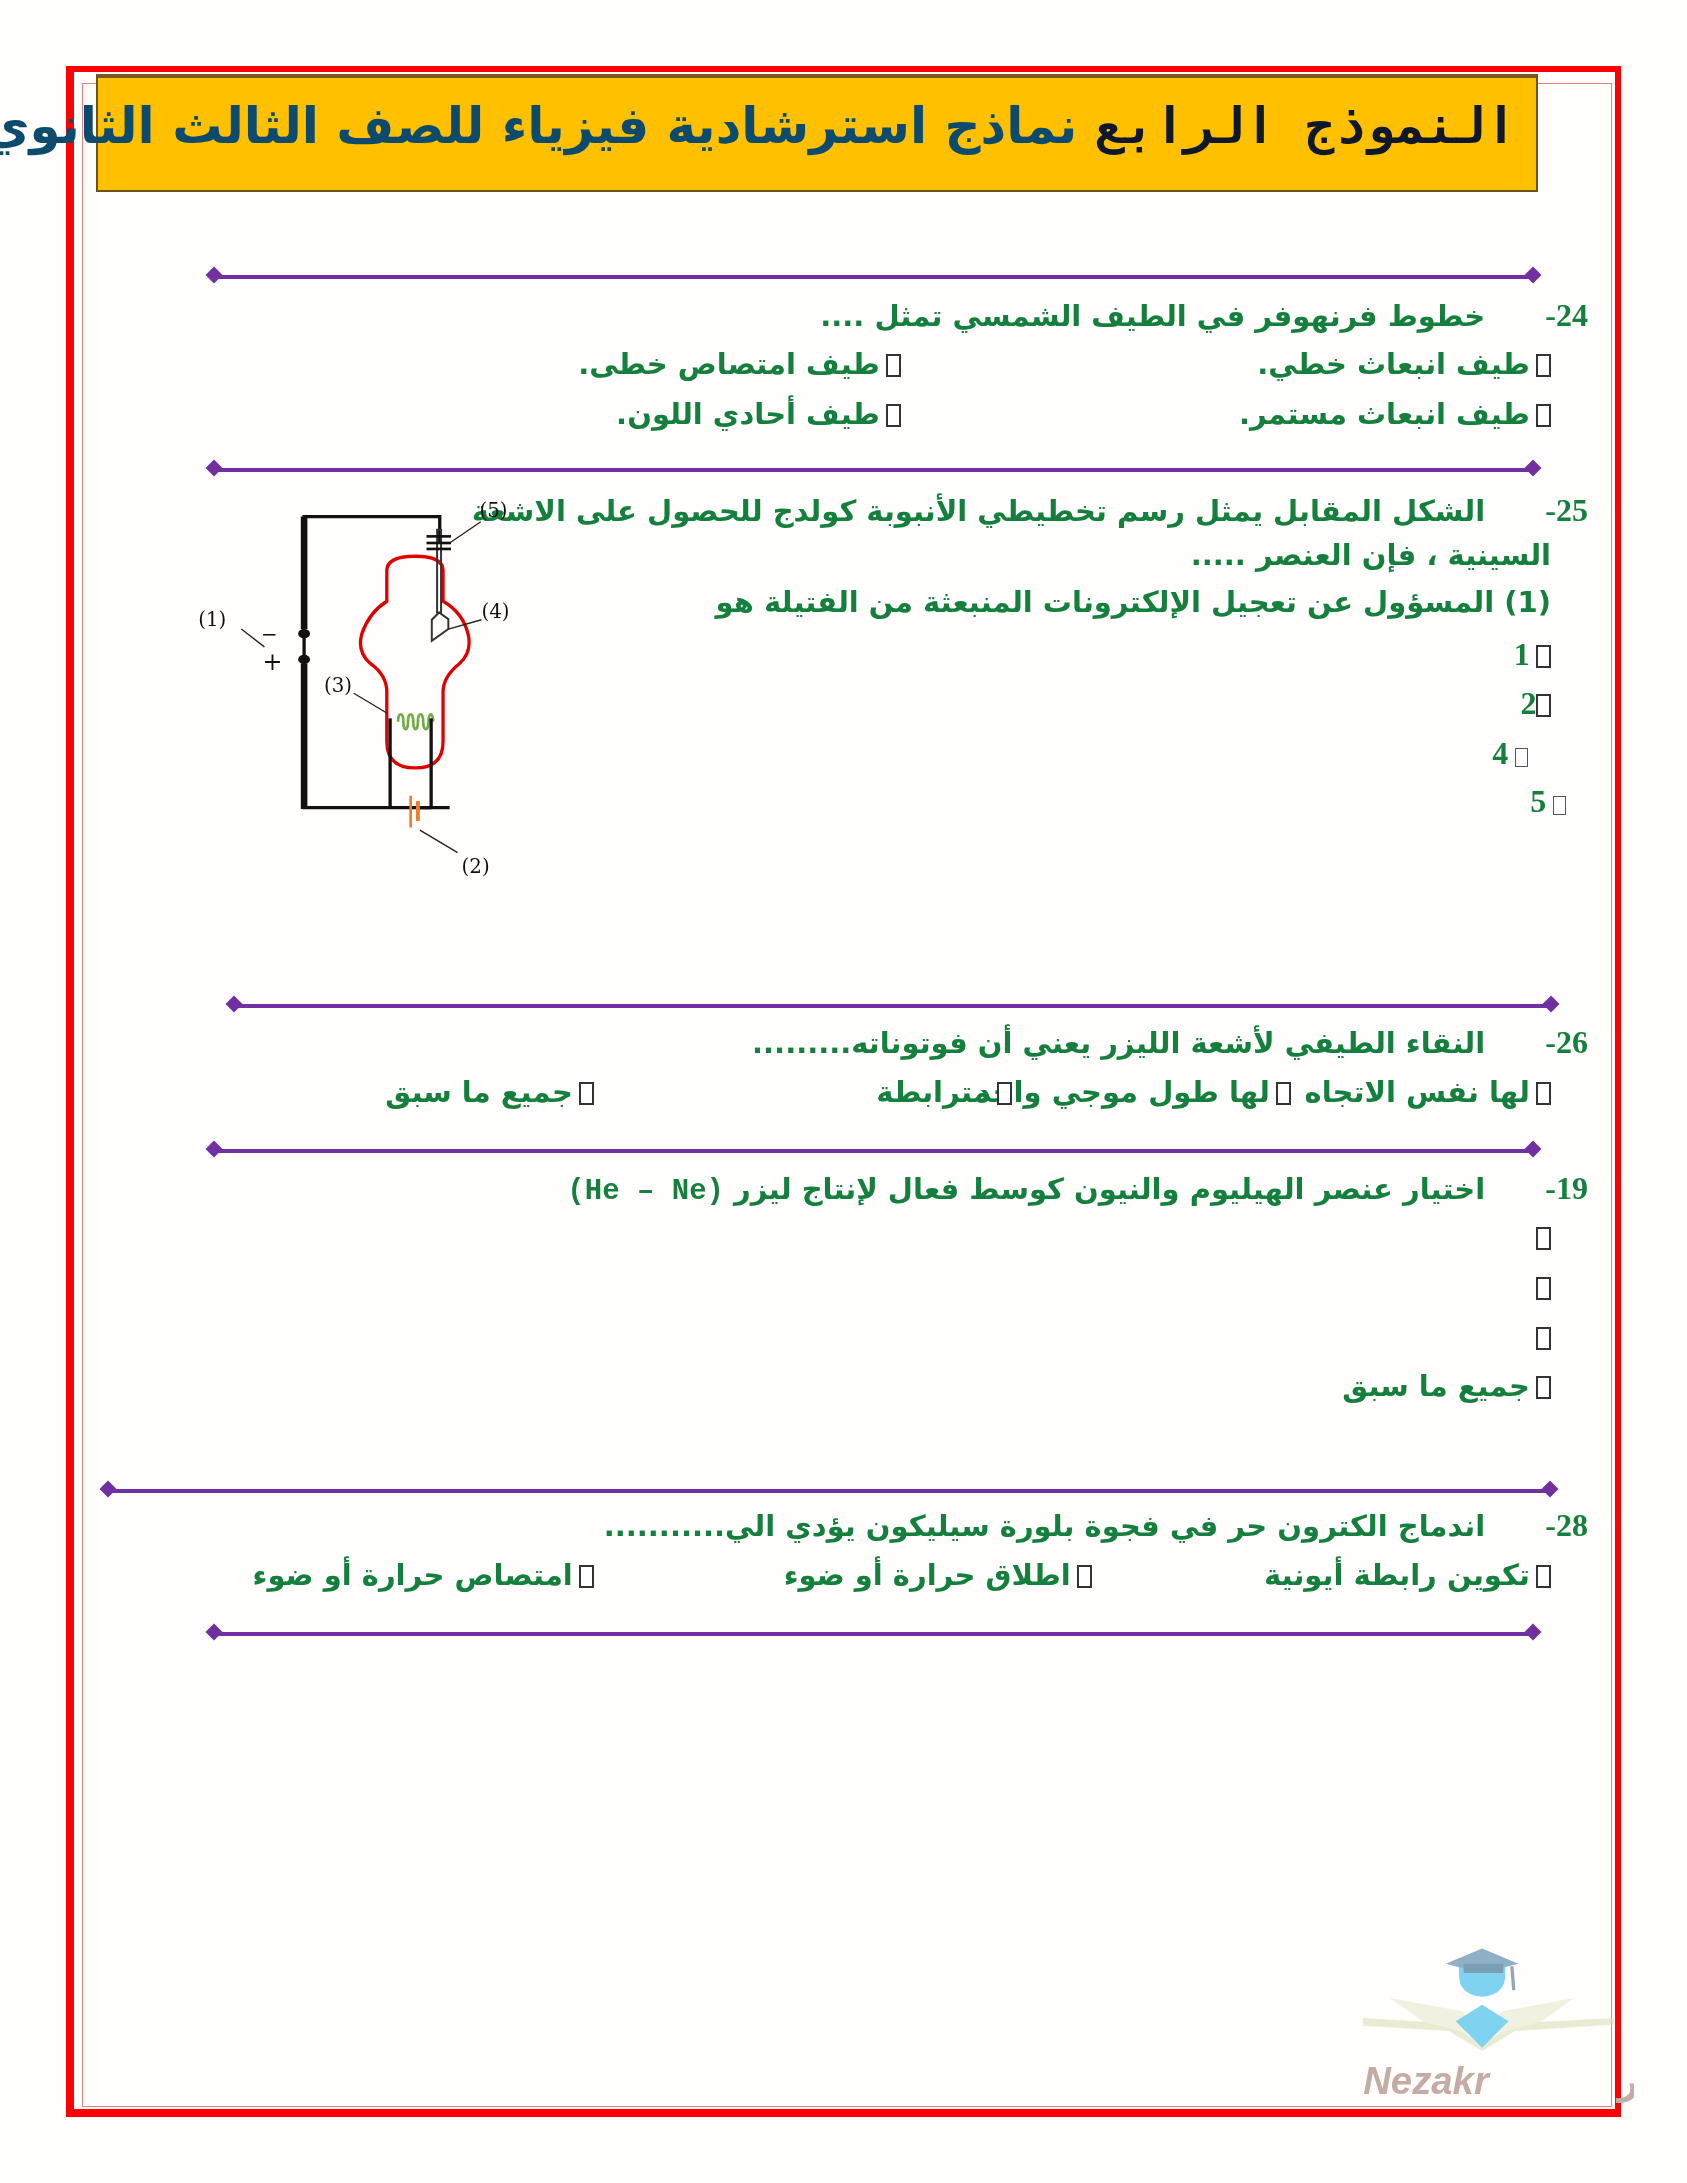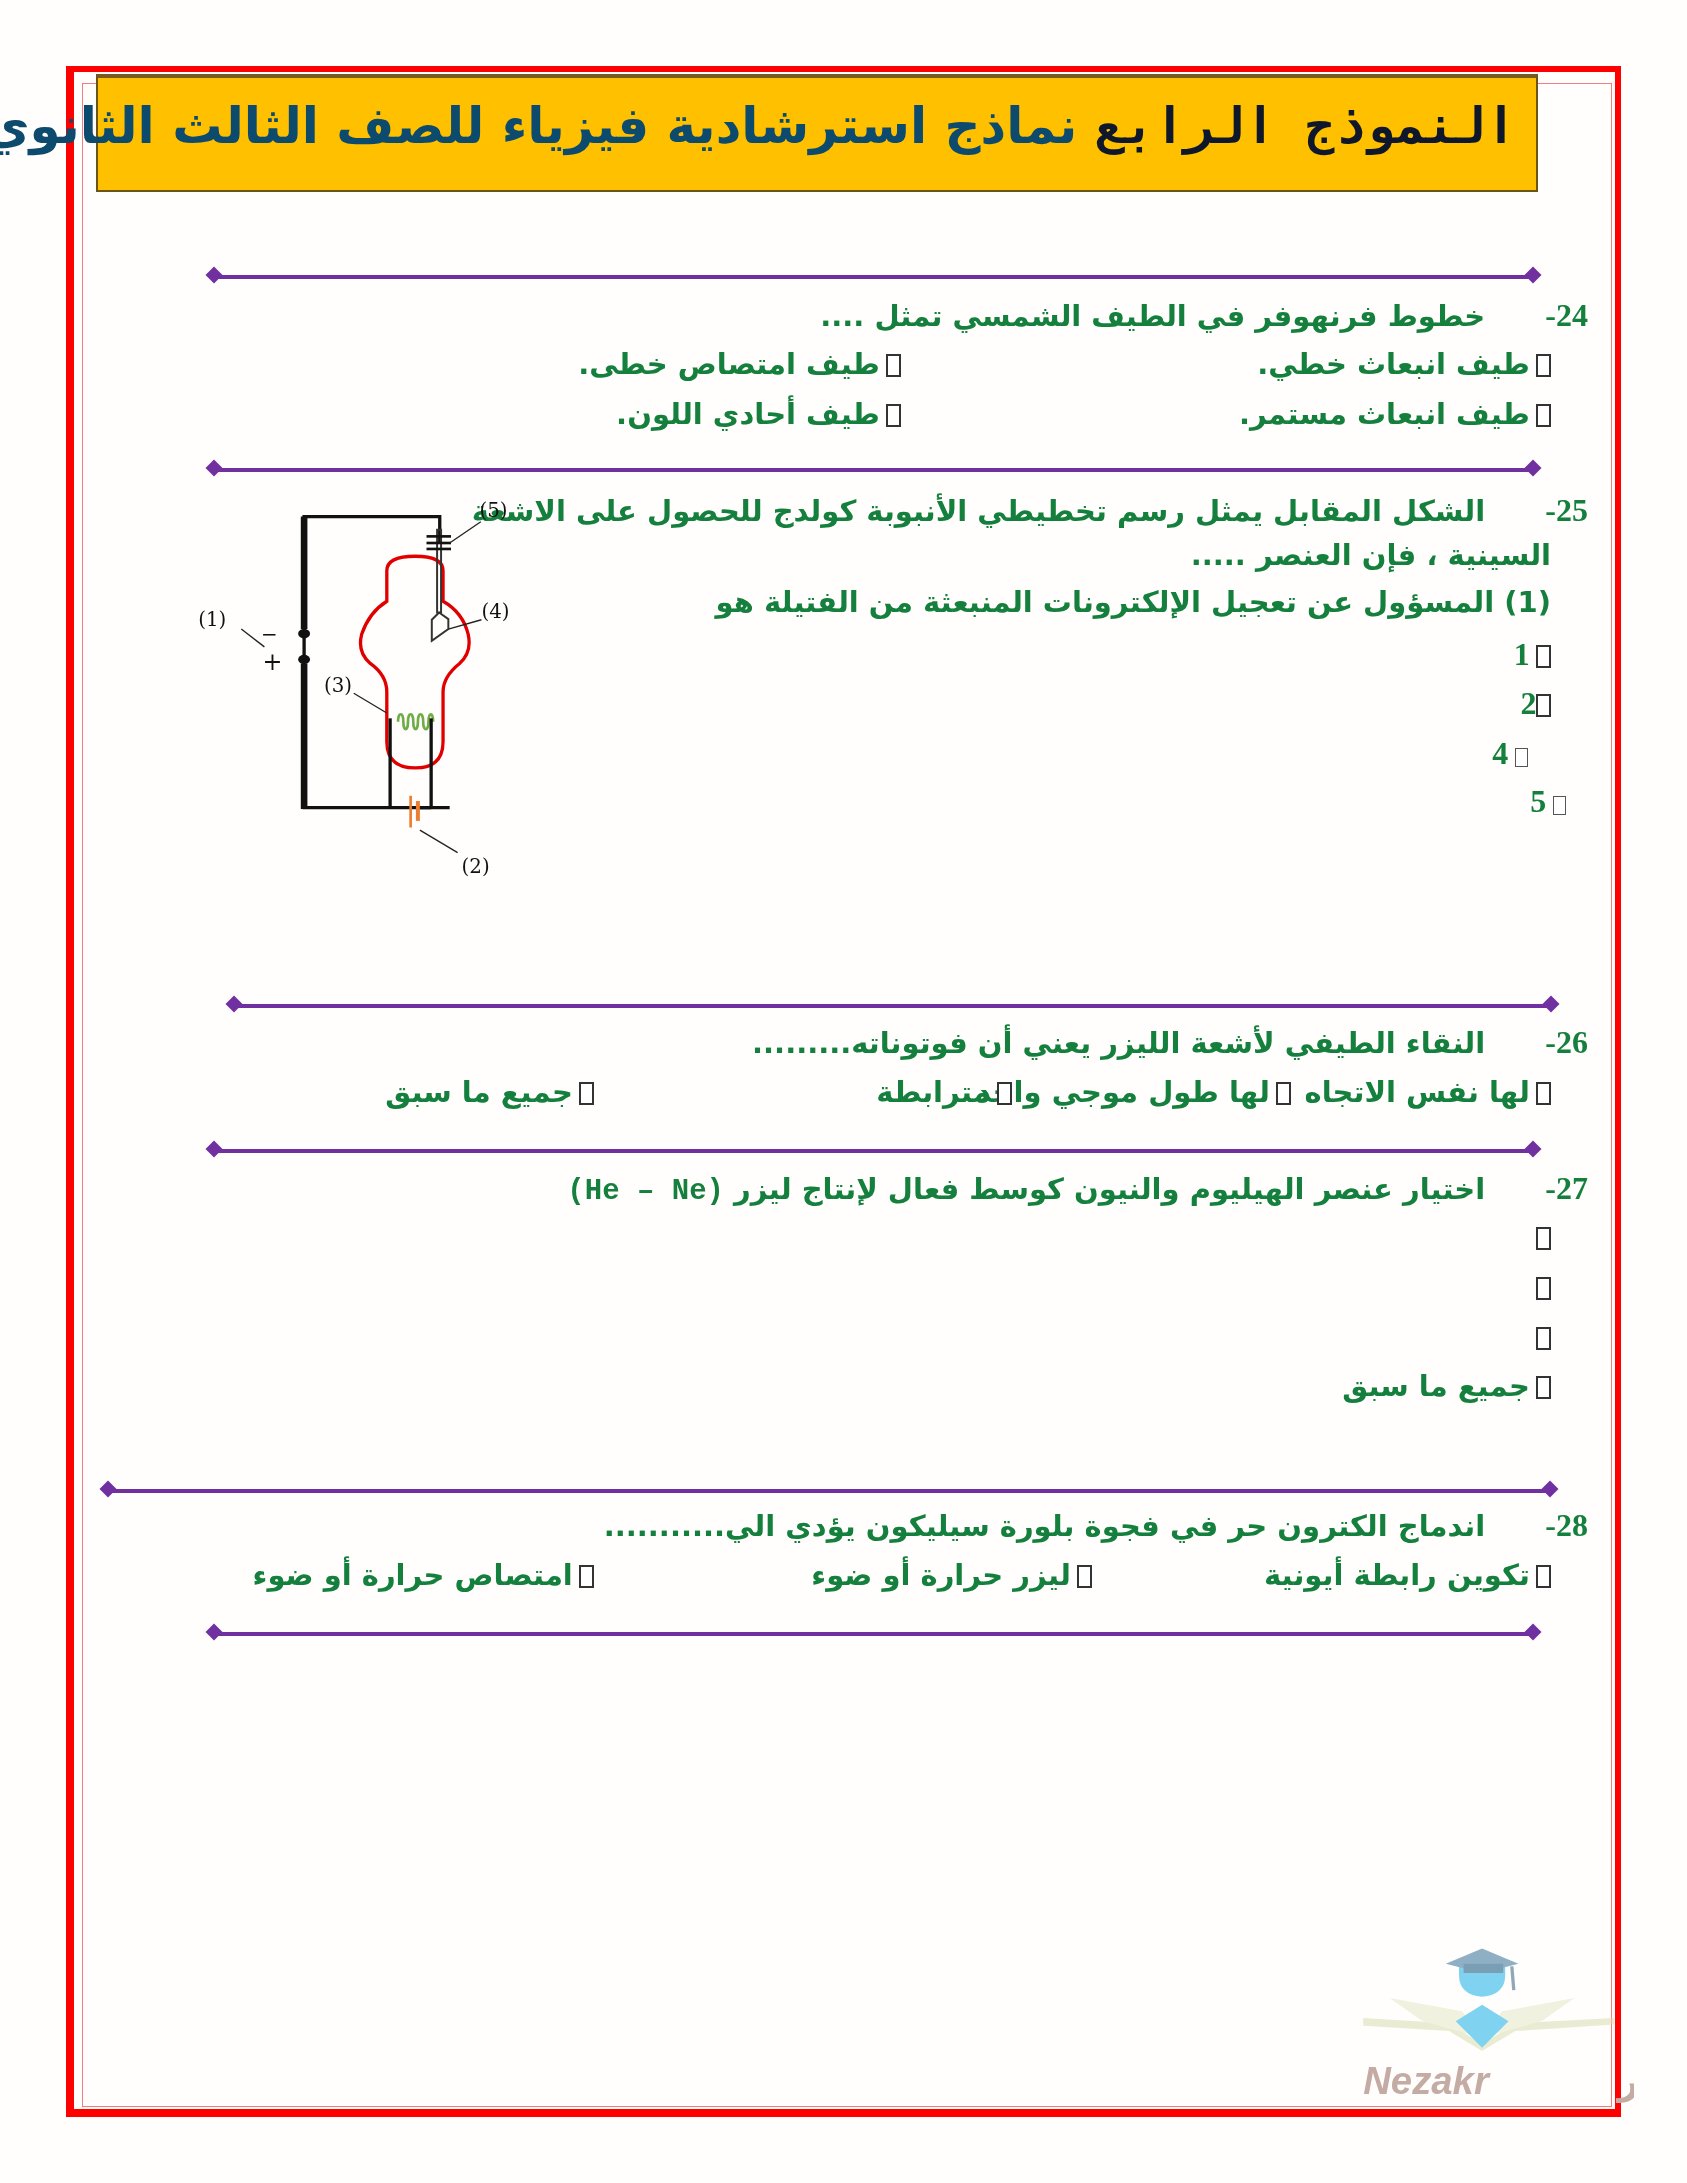--- a/index.html
+++ b/index.html
@@ -153,21 +153,21 @@
   <span class="box"></span><span>لها طول موجي واحد</span>
 </div>
 <div class="row" style="right:675px; top:1072px;">
   <span class="box"></span><span>مترابطة</span>
 </div>
 <div class="row" style="right:1093px; top:1072px;">
   <span class="box"></span><span>جميع ما سبق</span>
 </div>
 
 <div class="row" style="right:99px; top:1168px;">
-  <span class="qnum">27-</span>
+  <span class="qnum">19-</span>
   <span style="display:inline-block; width:40px;"></span>
   <span>اختيار عنصر الهيليوم والنيون كوسط فعال لإنتاج ليزر</span>
   <span class="latin">(He – Ne)</span>
 </div>
 <div class="row" style="right:136px; top:1217px;">
   <span class="box"></span>
 </div>
 <div class="row" style="right:136px; top:1267px;">
   <span class="box"></span>
 </div>
@@ -180,21 +180,21 @@
 
 <div class="row" style="right:99px; top:1505px;">
   <span class="qnum">28-</span>
   <span style="display:inline-block; width:40px;"></span>
   <span>اندماج الكترون حر في فجوة بلورة سيليكون يؤدي الي...........</span>
 </div>
 <div class="row" style="right:136px; top:1555px;">
   <span class="box"></span><span>تكوين رابطة أيونية</span>
 </div>
 <div class="row" style="right:595px; top:1555px;">
-  <span class="box"></span><span>ليزر حرارة أو ضوء</span>
+  <span class="box"></span><span>اطلاق حرارة أو ضوء</span>
 </div>
 <div class="row" style="right:1093px; top:1555px;">
   <span class="box"></span><span>امتصاص حرارة أو ضوء</span>
 </div>
 
 <svg class="logo" viewBox="0 0 430 290">
 
   <g opacity="0.55">
     <path d="M 20,160 L 150,168 L 200,200 L 250,168 L 400,160 L 400,170 L 250,180 L 200,210 L 150,180 L 20,172 Z" fill="#d8deb0"></path>
     <path d="M 60,130 L 170,150 L 200,190 L 110,165 Z" fill="#e4e8c8"></path>

